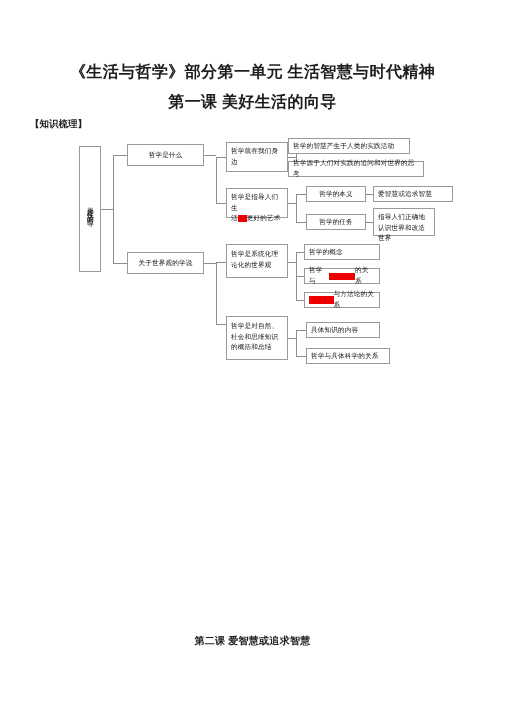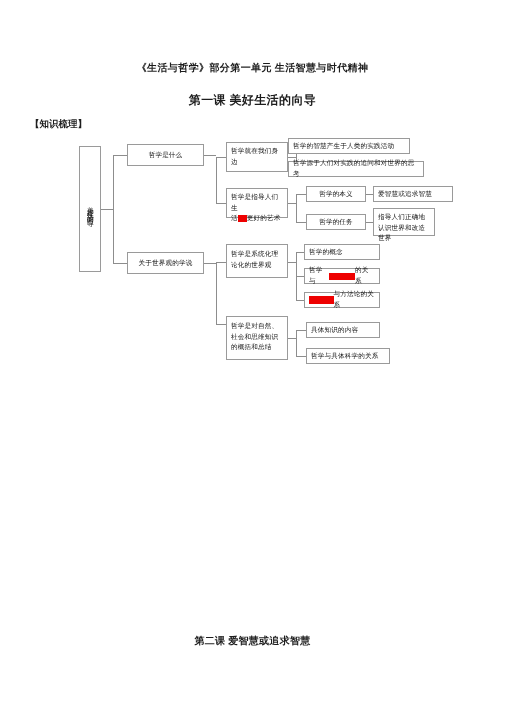--- a/index.html
+++ b/index.html
@@ -21,32 +21,32 @@
     height: 714px;
     background: #fff;
   }
 
   
   .doc-title {
     position: absolute;
     left: 0; right: 0;
     top: 62px;
     text-align: center;
-    font-size: 10px;
+    font-size: 16px;
     font-weight: bold;
     letter-spacing: .4px;
     line-height: 1.2;
     color: #1d1d1d;
   }
   .doc-subtitle {
     position: absolute;
     left: 0; right: 0;
     top: 92px;
     text-align: center;
-    font-size: 12px;
+    font-size: 16px;
     font-weight: bold;
     letter-spacing: .4px;
     color: #1d1d1d;
   }
   .section-label {
     position: absolute;
     left: 30px;
     top: 118px;
     font-size: 9.5px;
     font-weight: bold;

